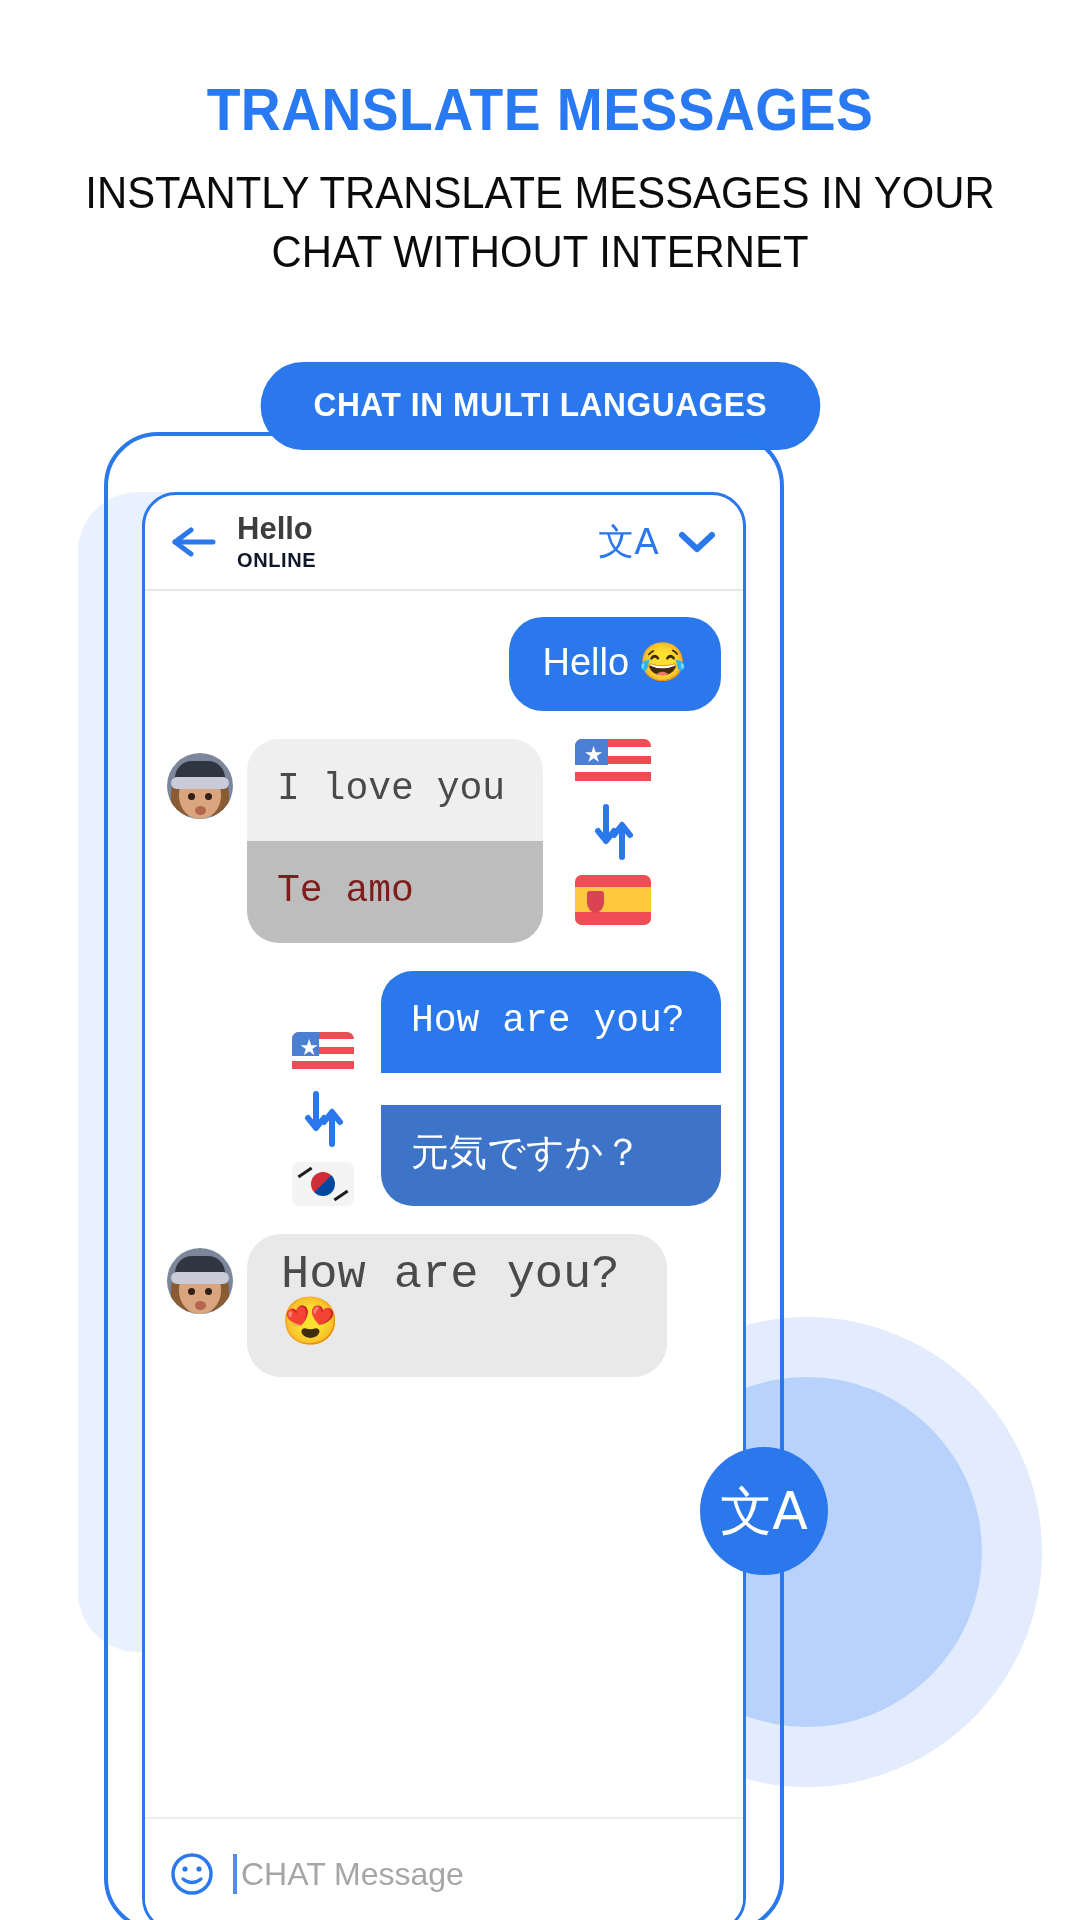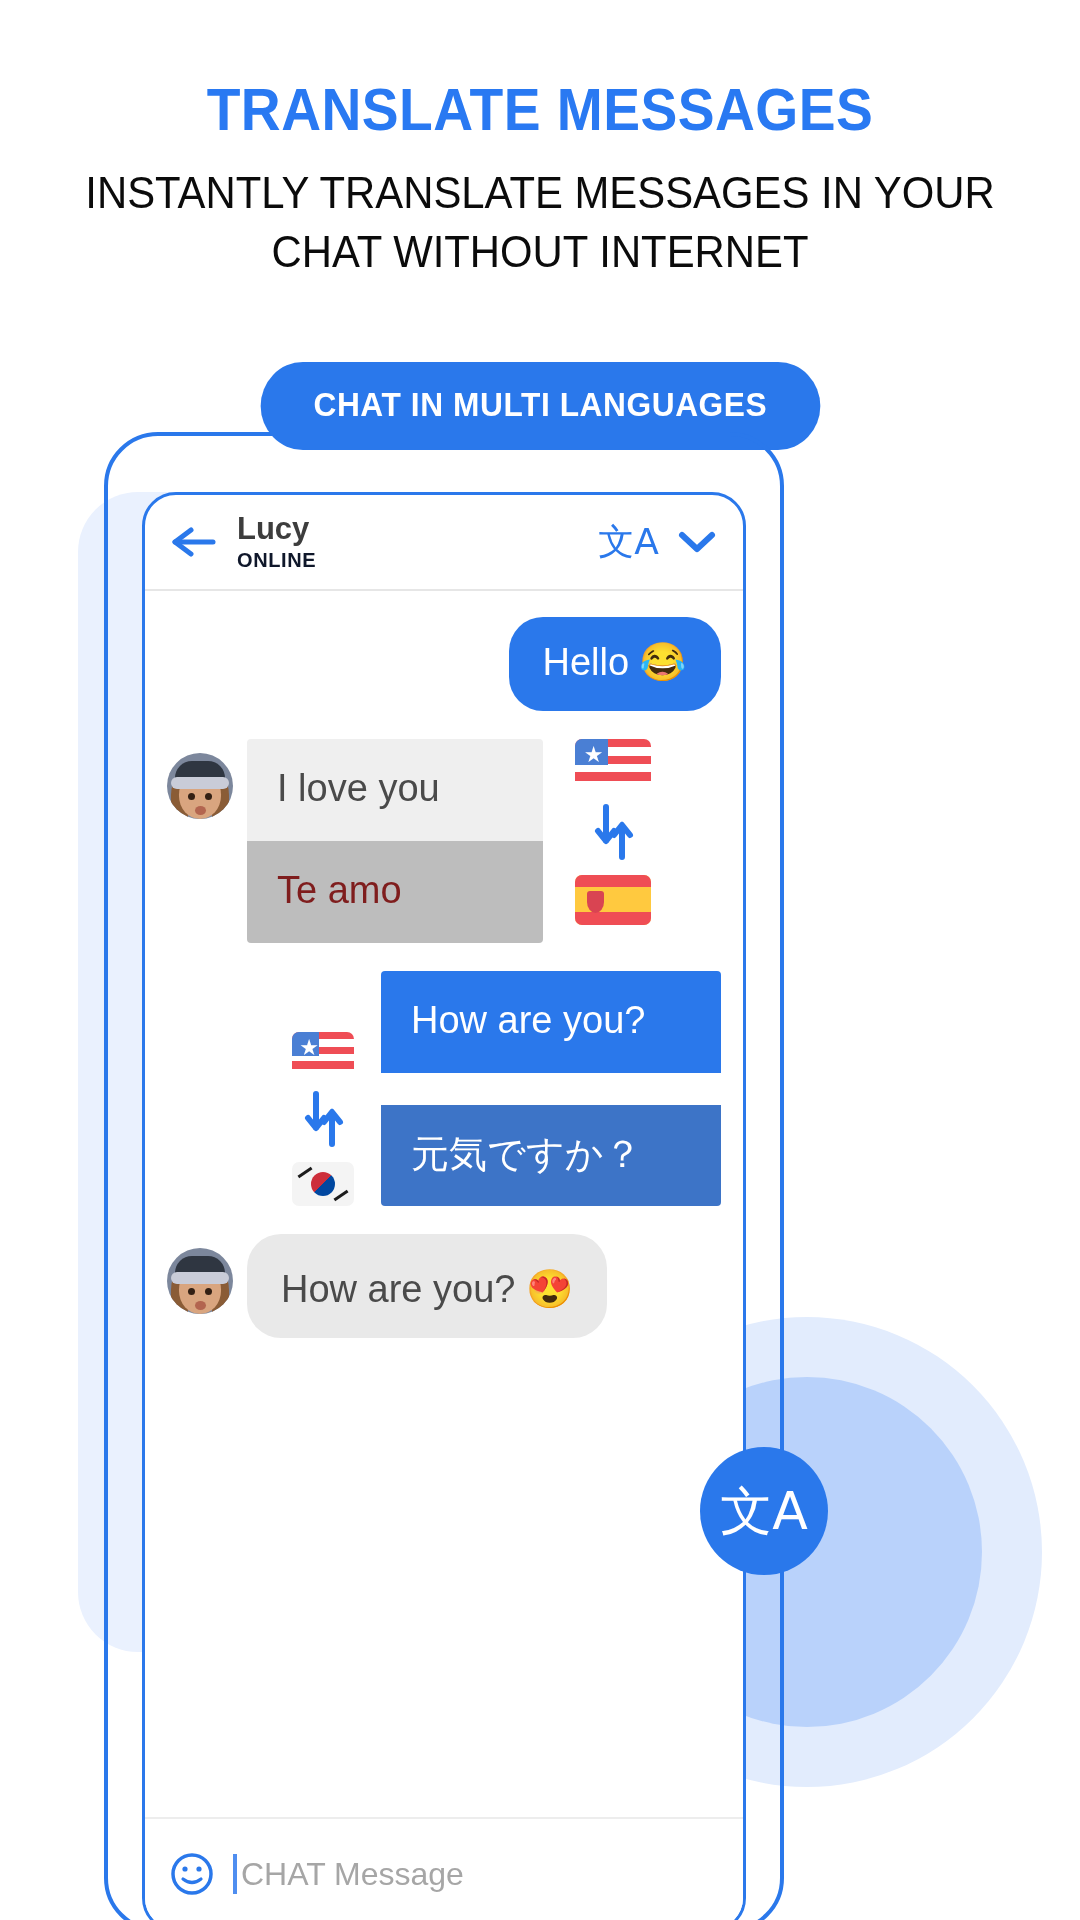--- a/index.html
+++ b/index.html
@@ -123,27 +123,28 @@
   .av-mouth { position: absolute; left: 28px; top: 53px; width: 11px; height: 9px; background: #b3654f; border-radius: 50%; }
 
   .bubble-blue-simple {
     background: #2a78eb; color: #fff;
     font-size: 38px; padding: 26px 34px 28px 34px;
     border-radius: 34px; max-width: 420px;
     line-height: 1.05;
   }
   .bubble-gray-simple {
     background: #e9e9e9; color: #4a4a4a;
-    font-size: 38px; padding: 36px 34px 28px 34px;
+    font-size: 47px; padding: 16px 34px 28px 34px;
     border-radius: 34px; max-width: 420px;
     line-height: 1.05;
-  }
-
-  
-  .bubble-split { border-radius: 4px; overflow: hidden; width: 296px; }
+    font-family: Liberation Mono, monospace;
+  }
+
+  
+  .bubble-split { border-radius: 32px; overflow: hidden; width: 296px; font-family: Liberation Mono, monospace; }
   .bubble-split.gray .part-top   { background: #efefef; color: #4a4a4a; }
   .bubble-split.gray .part-bottom{ background: #bdbdbd; color: #7f1d1d; }
   .bubble-split.blue { width: 340px; }
   .bubble-split.blue .part-top   { background: #2a78eb; color: #ffffff; }
   .bubble-split.blue .part-bottom{ background: #3d74c7; color: #ffffff; margin-top: 32px; }
   .part-top, .part-bottom { font-size: 38px; padding: 30px 30px 32px 30px; line-height: 1.05; }
 
   
   .flagcol { display: flex; flex-direction: column; align-items: center; justify-content: center; width: 96px; flex: 0 0 auto; }
   .flagcol.left { margin-right: 10px; }
@@ -215,21 +216,21 @@
   <div class="phone-inner">
 
     <div class="chat-header">
       <span class="back-arrow">
         <svg viewBox="0 0 50 40" width="50" height="40">
           <path d="M22 8 L6 20 L22 32" fill="none" stroke="#2a78eb" stroke-width="5" stroke-linecap="round" stroke-linejoin="round"></path>
           <line x1="6" y1="20" x2="44" y2="20" stroke="#2a78eb" stroke-width="5" stroke-linecap="round"></line>
         </svg>
       </span>
       <div class="peer-block">
-        <div class="peer-name">Lucy</div>
+        <div class="peer-name">Hello</div>
         <div class="peer-status">ONLINE</div>
       </div>
       <div class="header-icons">
         <span class="translate-glyph">文A</span>
         <span class="chev">
           <svg viewBox="0 0 40 26" width="40" height="26">
             <path d="M5 6 L20 20 L35 6" fill="none" stroke="#2a78eb" stroke-width="6" stroke-linecap="round" stroke-linejoin="round"></path>
           </svg>
         </span>
       </div>

